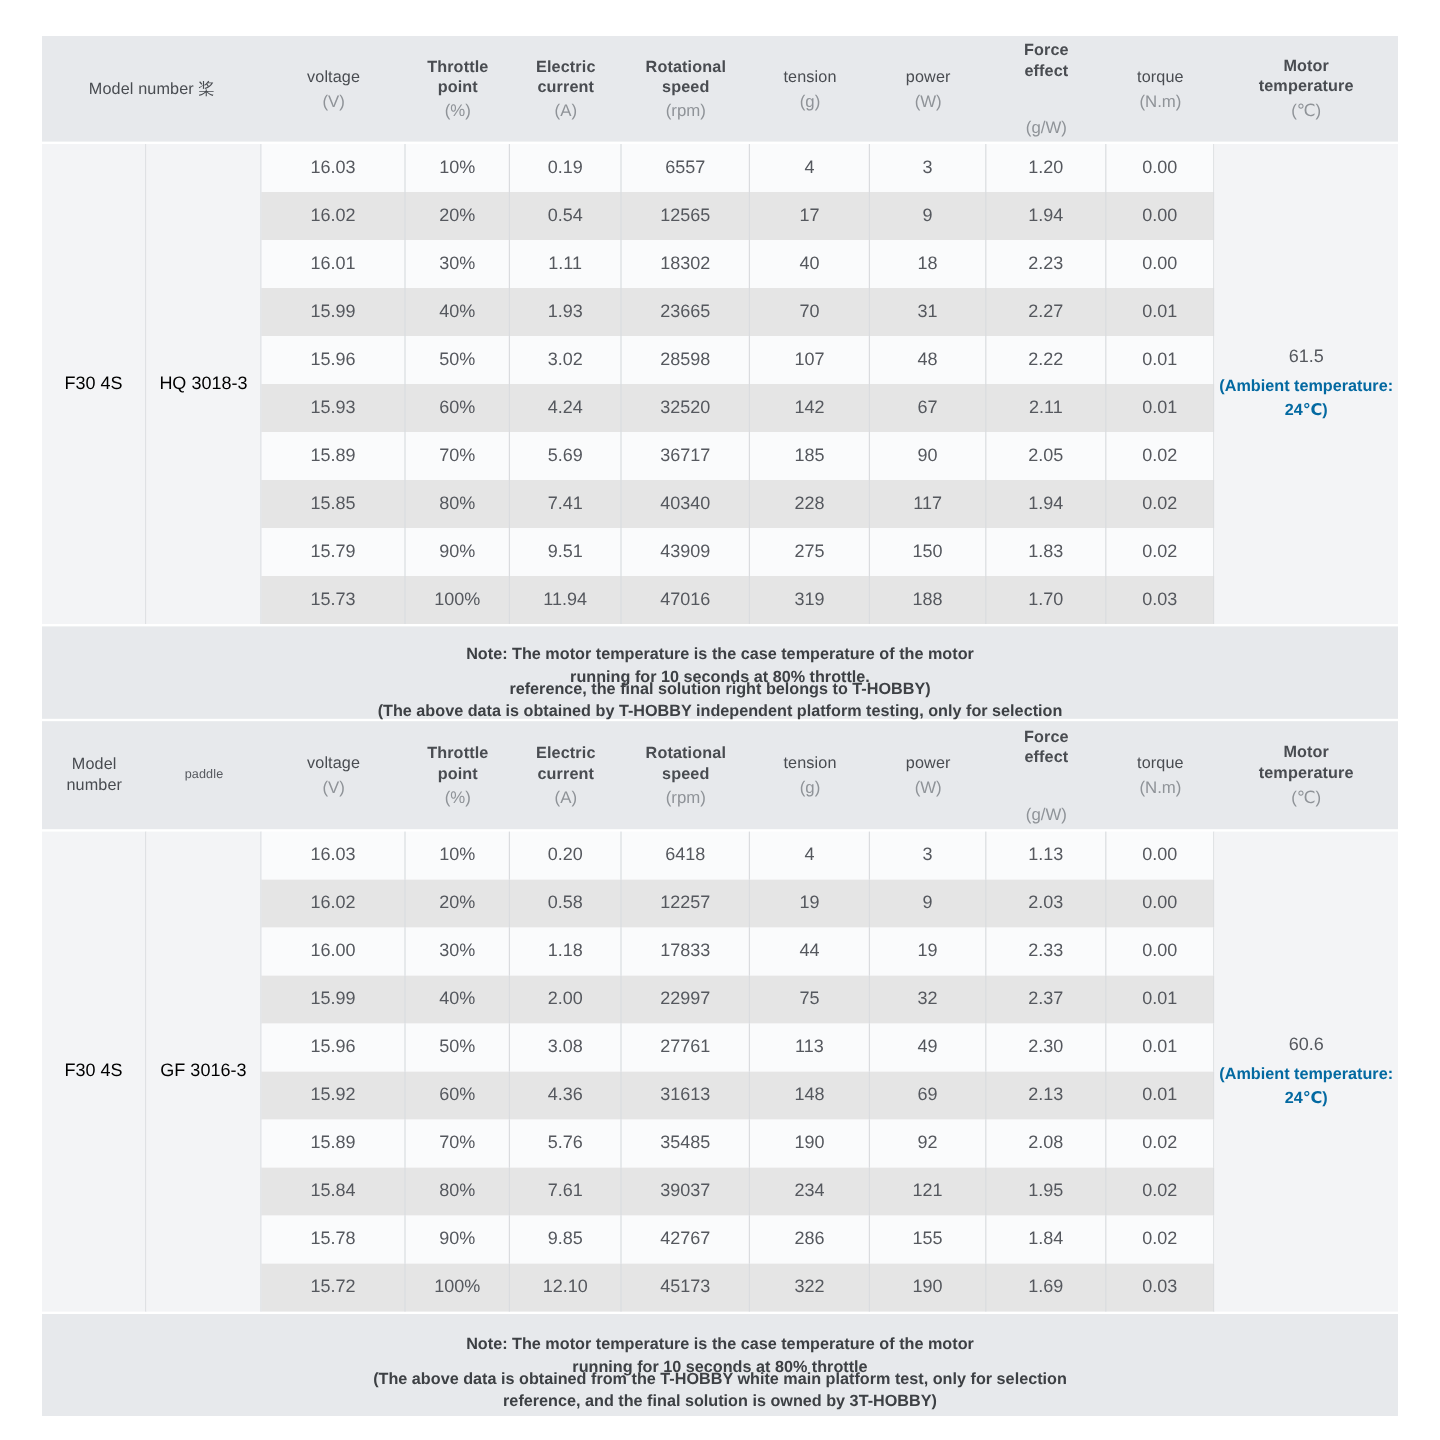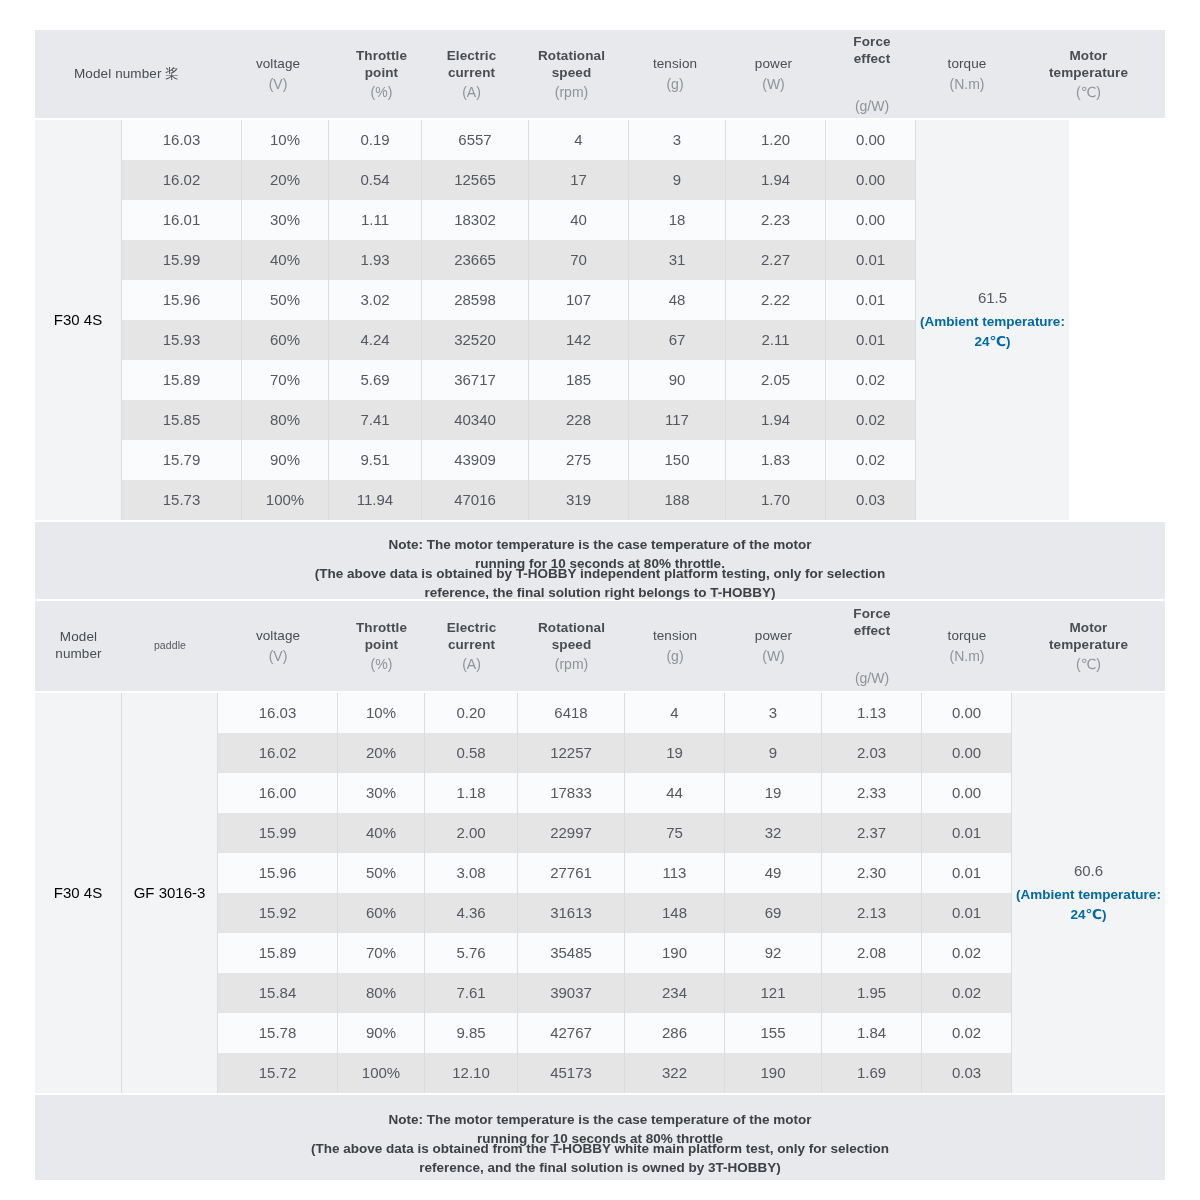--- a/index.html
+++ b/index.html
@@ -150,20 +150,23 @@
       <span class="hlabel">Motor
 temperature</span>
       <span class="hunit">(℃)</span>
     </div>
   </div>
 
   <div class="tbody">
     <div class="sidecell w-model">
       <span>F30 4S</span>
     </div>
+    <div class="sidecell w-paddle">
+      <span>HQ 3018-3</span>
+    </div>
     <div class="rowsgrid">
         <div class="drow odd">
           <div class="dcell">16.03</div>
           <div class="dcell">10%</div>
           <div class="dcell">0.19</div>
           <div class="dcell">6557</div>
           <div class="dcell">4</div>
           <div class="dcell">3</div>
           <div class="dcell">1.20</div>
           <div class="dcell">0.00</div>
@@ -265,22 +268,22 @@
       <span class="ambient">24℃)</span>
     </div>
   </div>
 
   <div class="note note1">
     <div class="p1">
       <span>Note: The motor temperature is the case temperature of the motor</span>
       <span>running for 10 seconds at 80% throttle.</span>
     </div>
     <div class="p2">
+      <span>reference, the final solution right belongs to T-HOBBY)</span>
       <span>(The above data is obtained by T-HOBBY independent platform testing, only for selection</span>
-      <span>reference, the final solution right belongs to T-HOBBY)</span>
     </div>
   </div>
 
   <div class="thead thead2">
     <div class="hcell w-model">
       <span class="hlabel" style="font-weight:400;">Model
 number</span>
     </div>
     <div class="hcell w-paddle">
       <span class="hlabel small">paddle</span>

